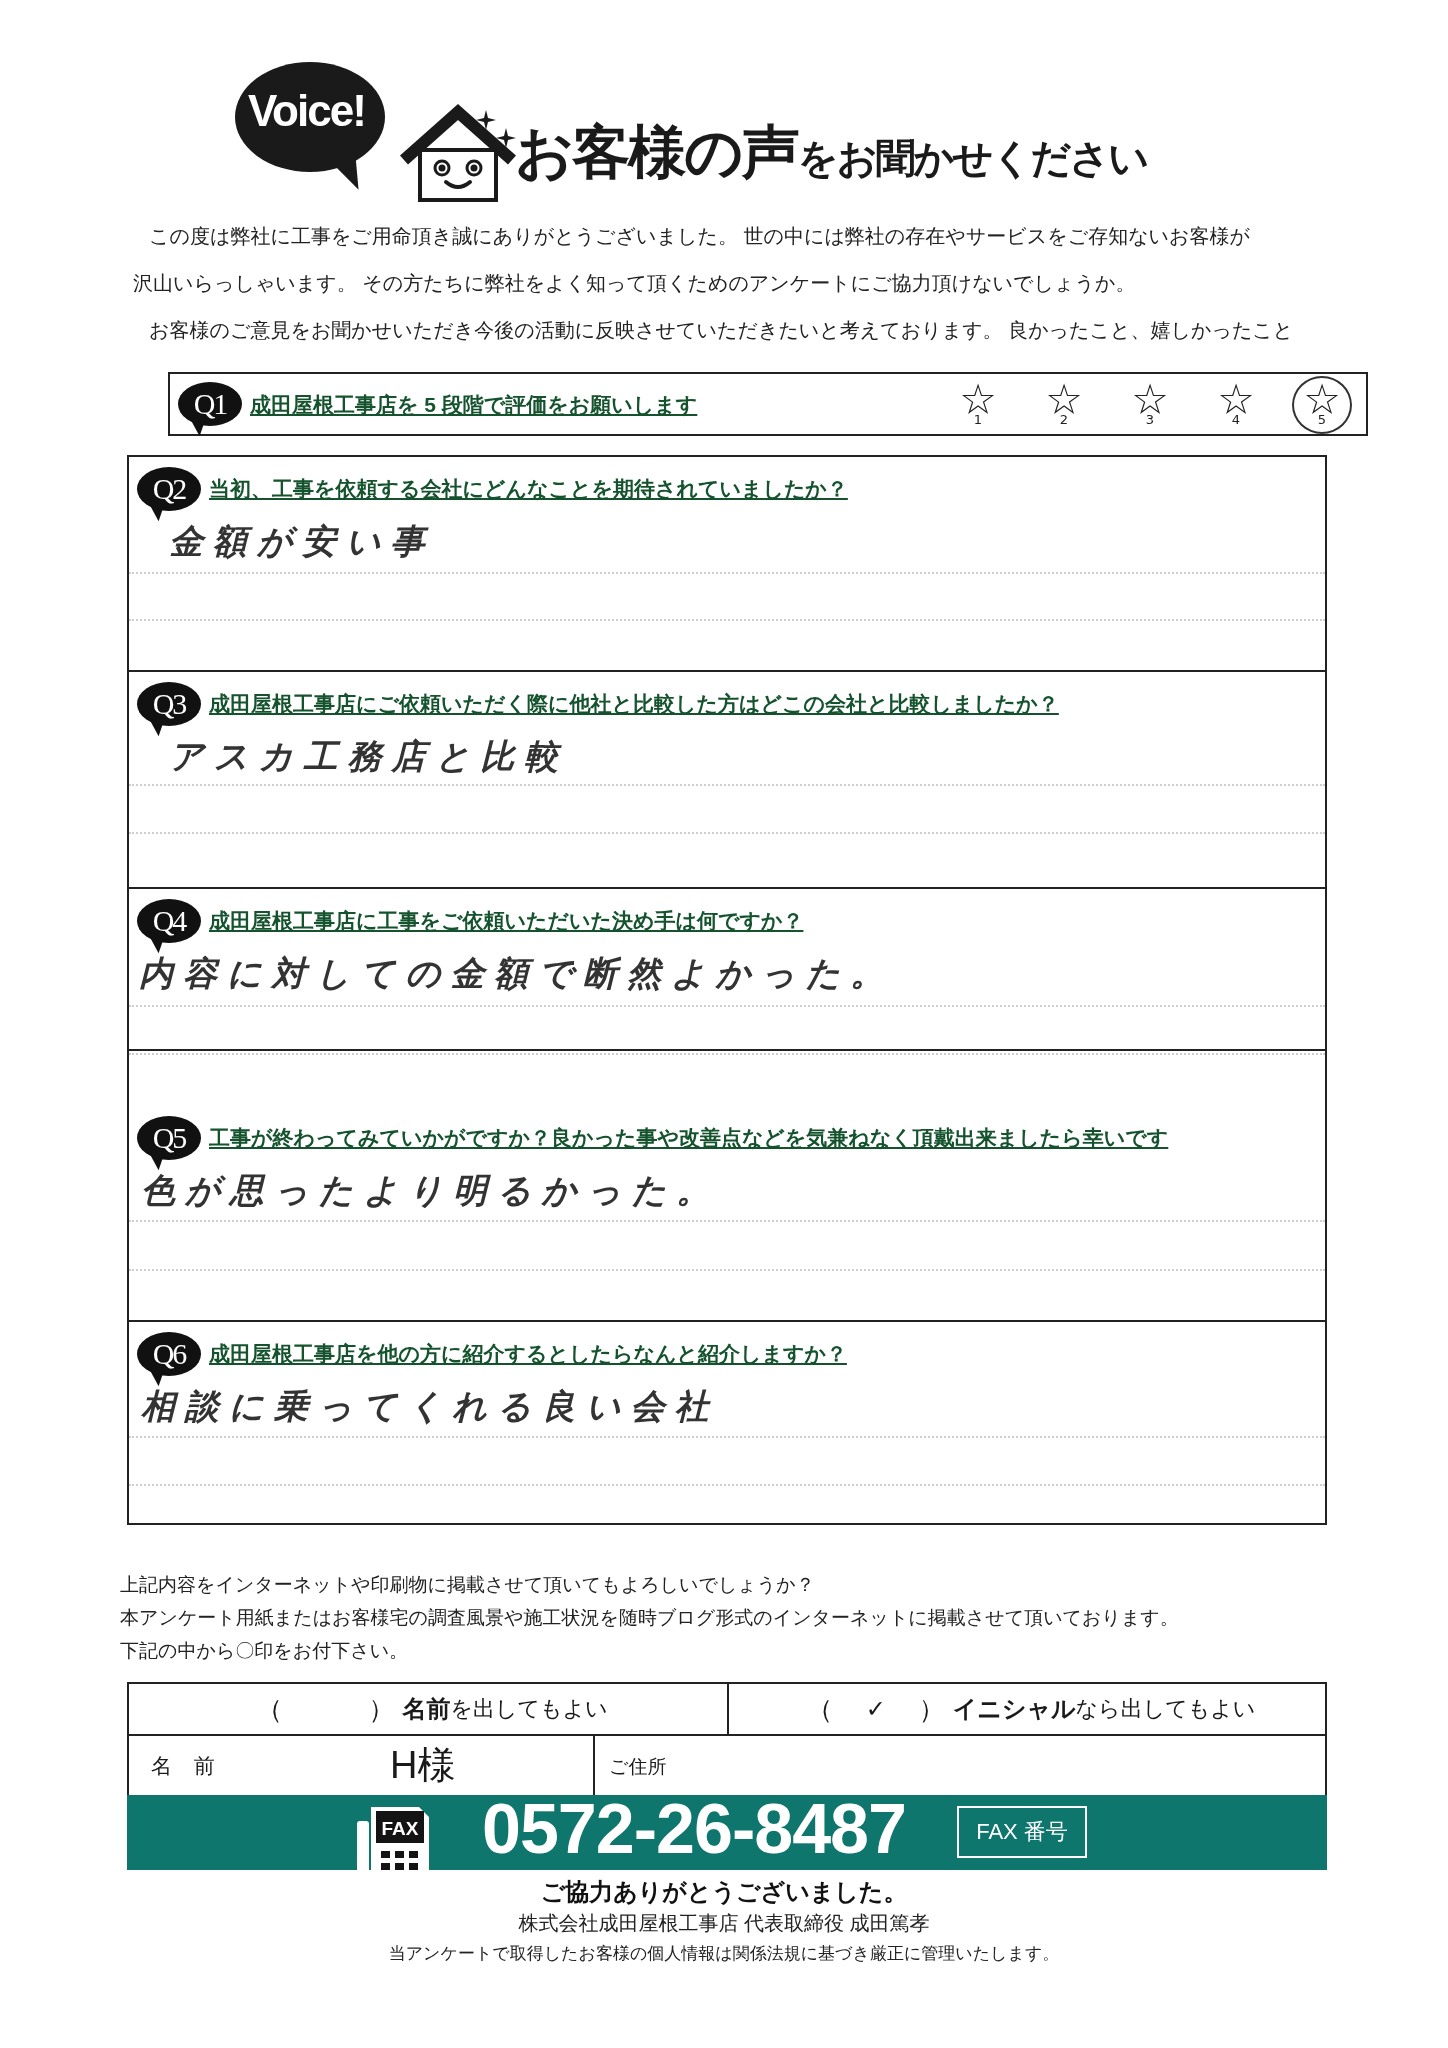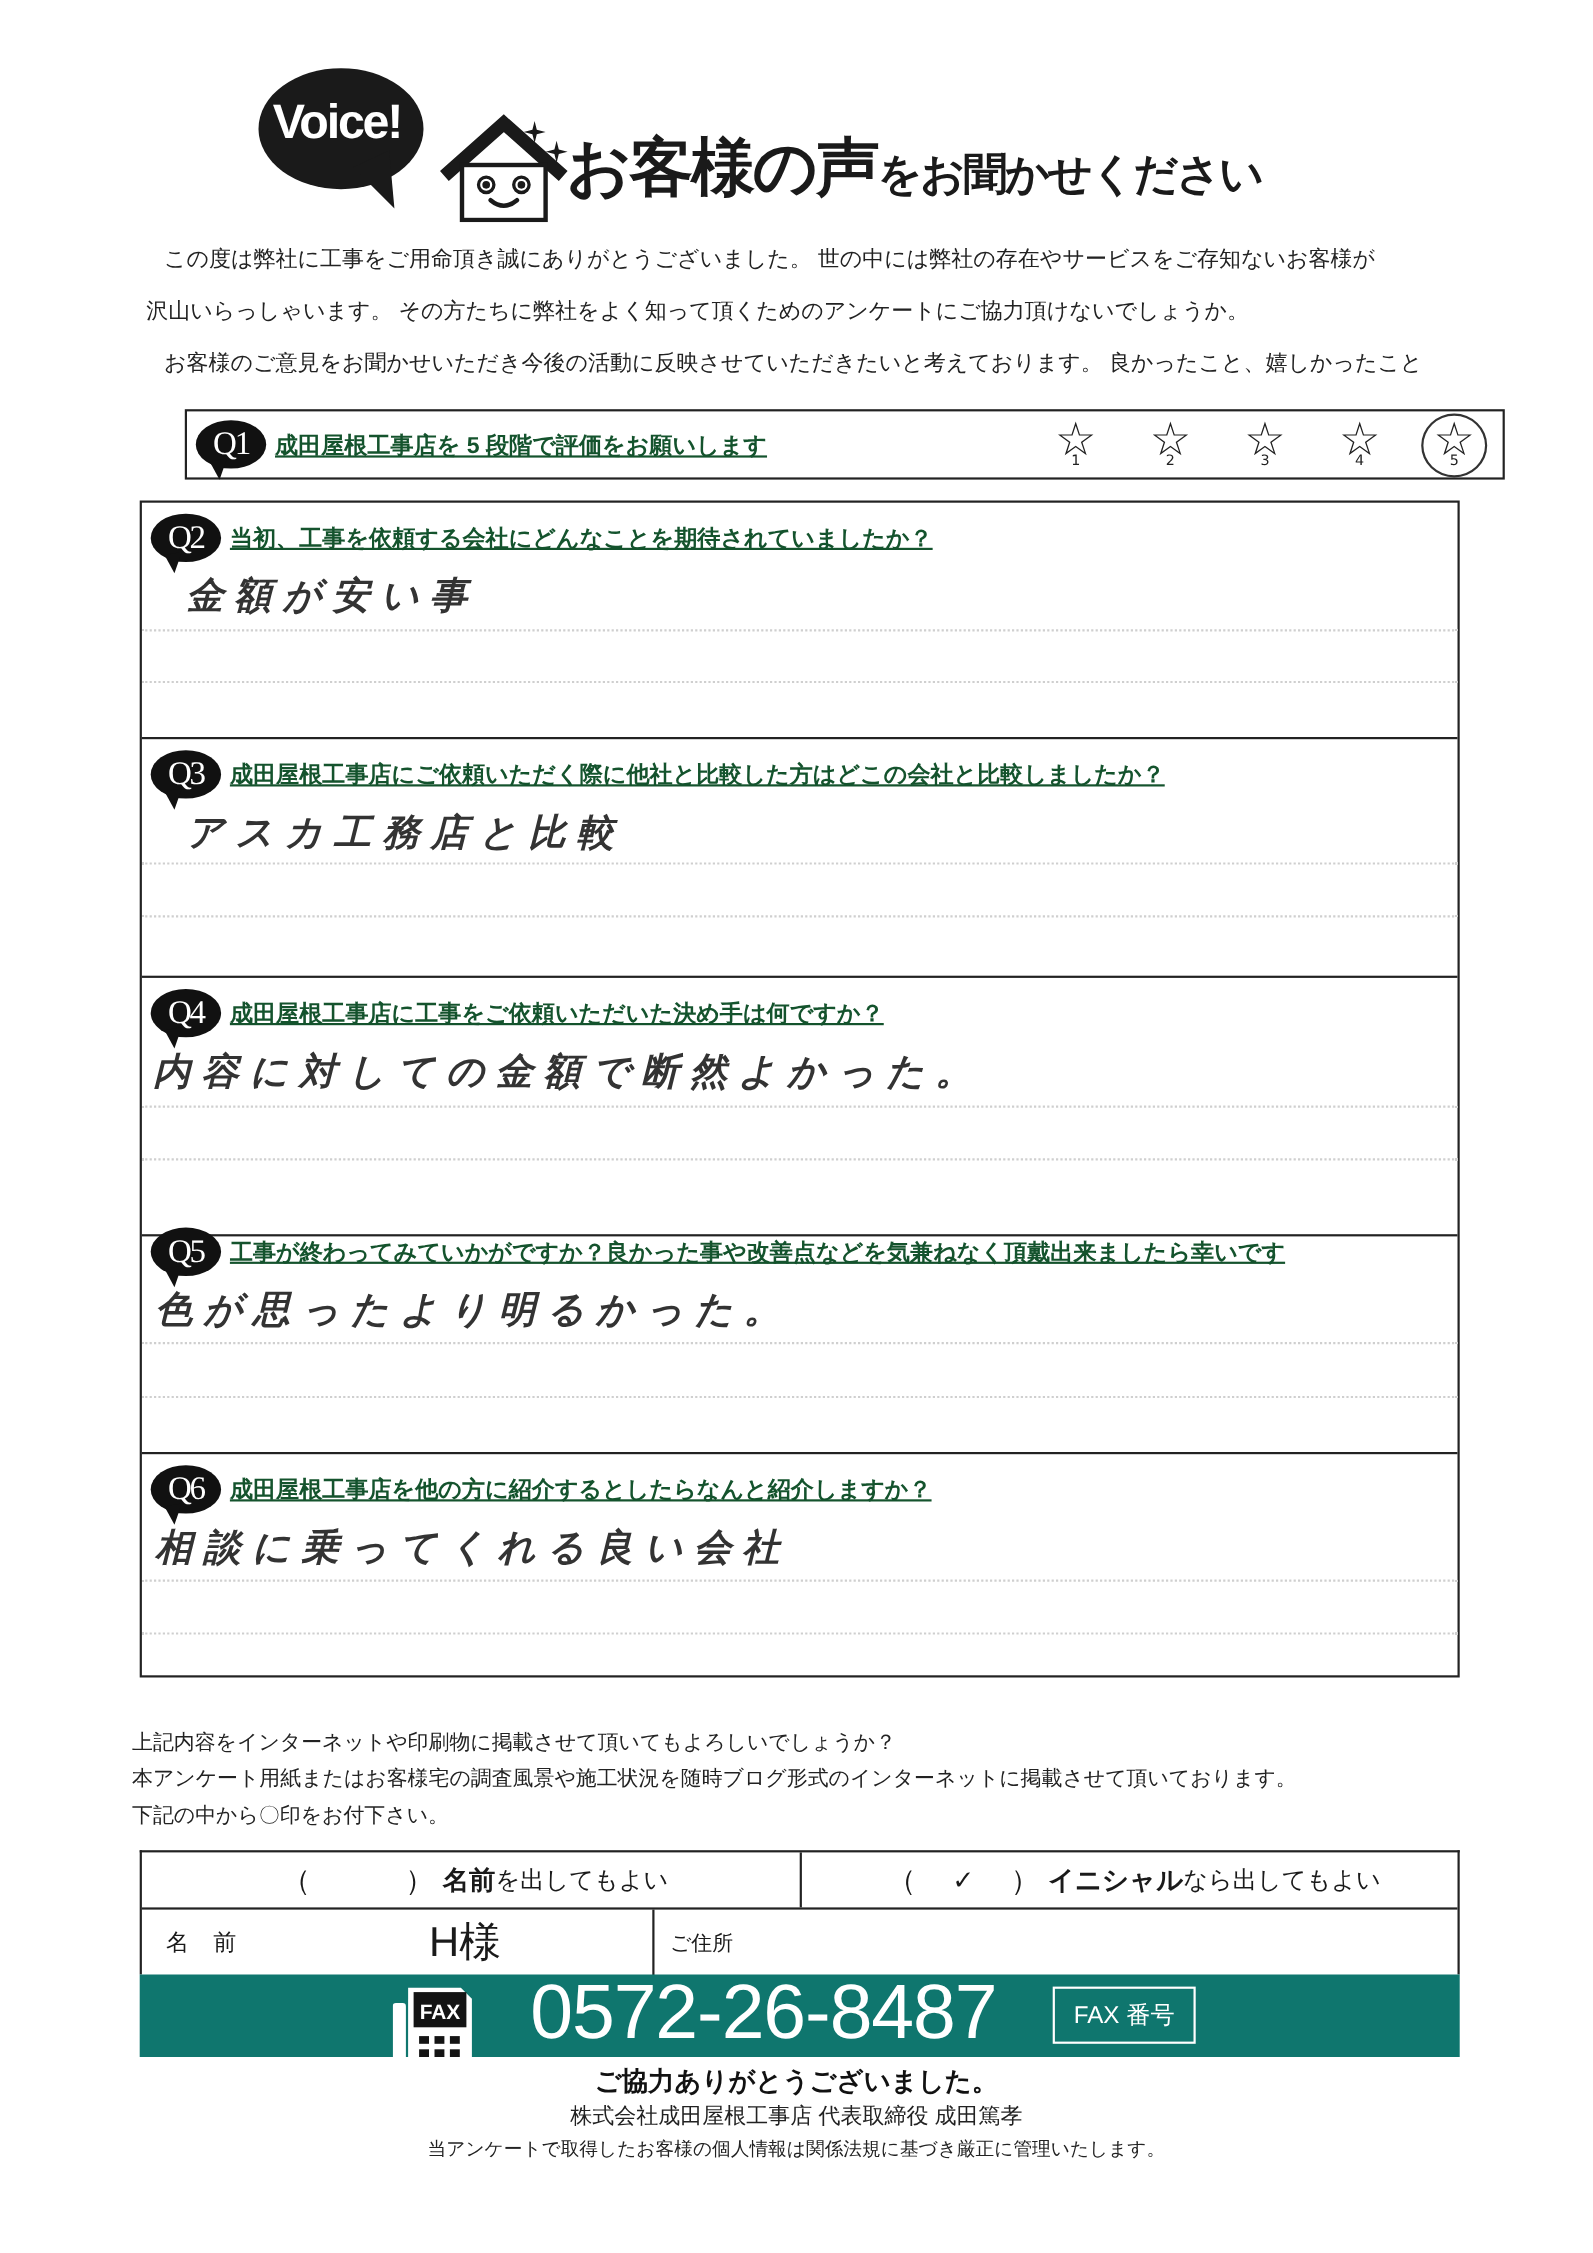--- a/index.html
+++ b/index.html
@@ -72,21 +72,21 @@
   .name-value { position: absolute; left: 261px; top: 4px; font-size: 38px;
                 font-family: "Liberation Sans", sans-serif; }
   .addr-divider { position: absolute; left: 464px; top: 0; height: 61px; border-left: 2px solid #222; }
   .addr-label { position: absolute; left: 480px; top: 18px; font-size: 19px;
                 font-family: "Liberation Sans", sans-serif; }
 
   
   .faxbar { position: absolute; left: 127px; top: 1795px; width: 1200px; height: 75px; background: #0f766e; }
   .fax-icon { position: absolute; left: 230px; top: 2px; width: 80px; height: 88px; }
   .fax-number { position: absolute; left: 355px; top: -6px; font-family: "Liberation Sans", sans-serif;
-                font-weight: normal; font-size: 70px; color: #fff; letter-spacing: -1px; }
+                font-weight: bold; font-size: 70px; color: #fff; letter-spacing: -1px; }
   .fax-label { position: absolute; left: 830px; top: 11px; width: 130px; height: 52px; border: 2px solid #fff;
                box-sizing: border-box; color: #fff; font-family: "Liberation Sans", sans-serif;
                font-size: 22px; display: flex; align-items: center; justify-content: center; }
 
   
   .footer { position: absolute; left: 0; width: 1448px; text-align: center; font-family: "Liberation Sans", sans-serif; }
   .thanks { top: 1876px; font-weight: bold; font-size: 24px; color: #111; }
   .company { top: 1910px; font-size: 20px; color: #222; }
   .privacy { top: 1942px; font-size: 17px; color: #222; }
 </style>
@@ -154,21 +154,21 @@
     <div class="dot-line" style="top:115px;"></div>
     <div class="dot-line" style="top:162px;"></div>
   </div>
   <div class="qsec" style="top:215px;height:217px;">
     <div class="qbadge">Q3</div>
     <div class="qtext">成田屋根工事店にご依頼いただく際に他社と比較した方はどこの会社と比較しましたか？</div>
     <div class="answer">アスカ工務店と比較</div>
     <div class="dot-line" style="top:112px;"></div>
     <div class="dot-line" style="top:160px;"></div>
   </div>
-  <div class="qsec" style="top:432px;height:235px;">
+  <div class="qsec" style="top:432px;height:162px;">
     <div class="qbadge">Q4</div>
     <div class="qtext">成田屋根工事店に工事をご依頼いただいた決め手は何ですか？</div>
     <div class="answer" style="left:10px;">内容に対しての金額で断然よかった。</div>
     <div class="dot-line" style="top:116px;"></div>
     <div class="dot-line" style="top:164px;"></div>
   </div>
   <div class="qsec" style="top:649px;height:216px;">
     <div class="qbadge">Q5</div>
     <div class="qtext">工事が終わってみていかがですか？良かった事や改善点などを気兼ねなく頂戴出来ましたら幸いです</div>
     <div class="answer" style="left:12px;">色が思ったより明るかった。</div>

